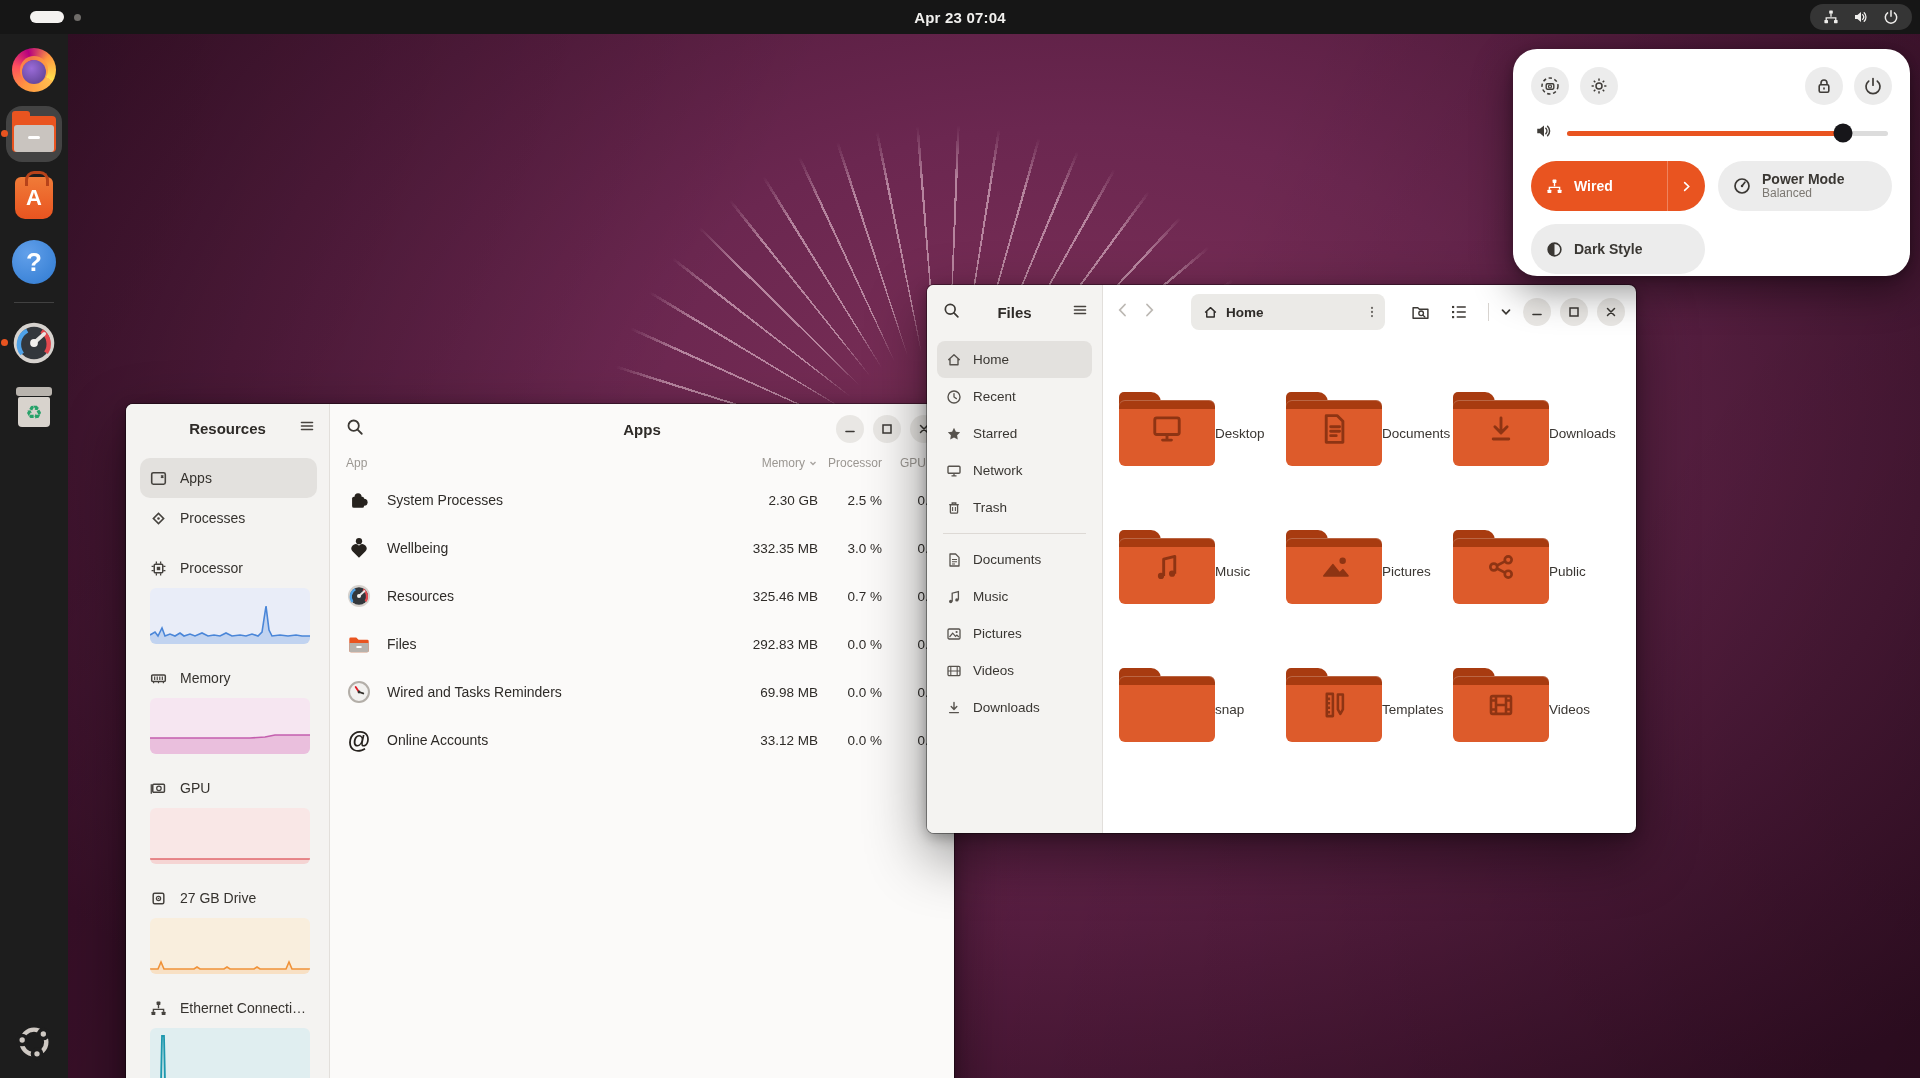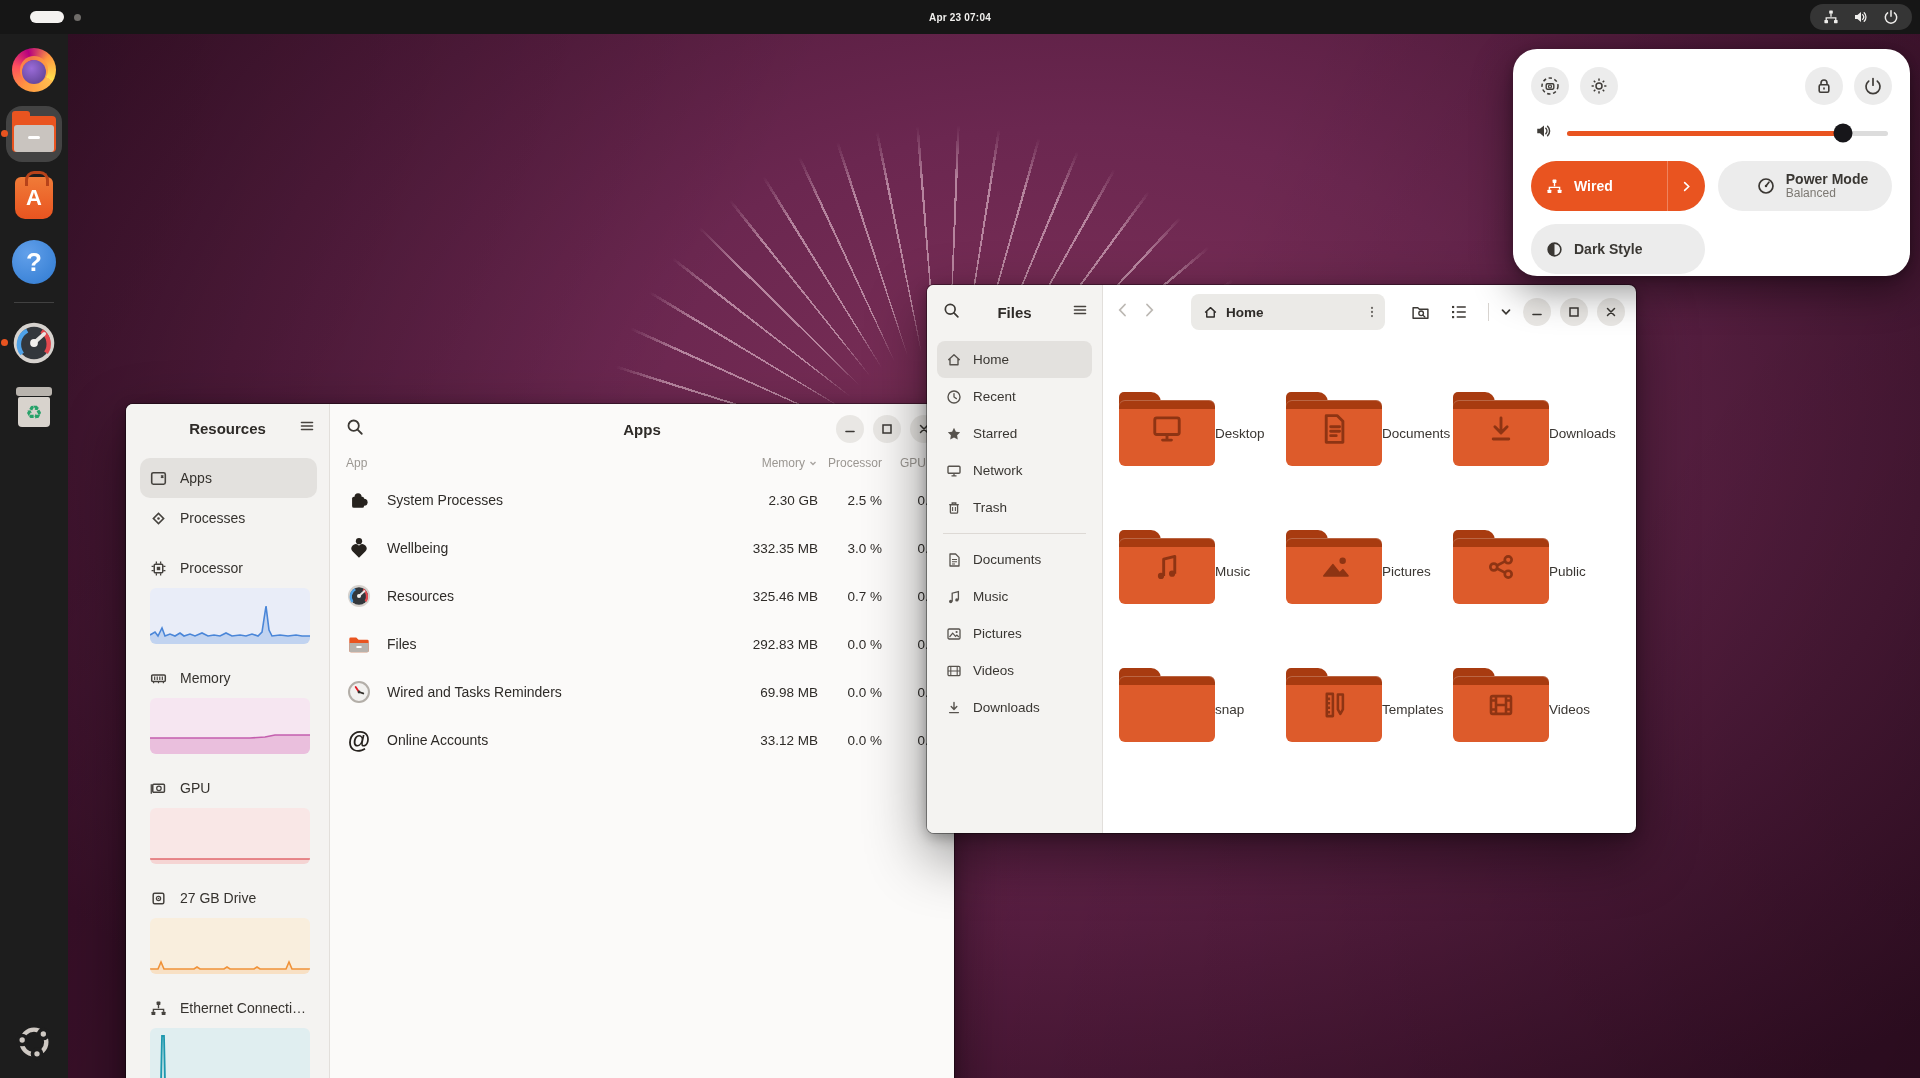--- a/index.html
+++ b/index.html
@@ -20,21 +20,21 @@
     background:repeating-conic-gradient(from 192deg at 50% 50%,
       rgba(255,226,236,.9) 0deg .45deg, rgba(255,226,236,0) .45deg 6.8deg);
     -webkit-mask-image:radial-gradient(circle at 50% 50%, transparent 0 120px, #000 170px 290px, transparent 345px);
             mask-image:radial-gradient(circle at 50% 50%, transparent 0 120px, #000 170px 290px, transparent 345px);
   }
   
   .topbar{position:absolute;top:0;left:0;right:0;height:34px;background:#161616;z-index:40;color:#f1f0ee;}
   .ws-pill{position:absolute;left:30px;top:11px;width:34px;height:12px;border-radius:6px;background:#f4f2f0;}
   .ws-dot{position:absolute;left:74px;top:14px;width:7px;height:7px;border-radius:50%;background:#6f6c69;}
   .clock{position:absolute;left:0;right:0;top:0;height:34px;display:flex;align-items:center;justify-content:center;
-    font-size:10px;font-weight:700;letter-spacing:.2px;}
+    font-size:15px;font-weight:700;letter-spacing:.2px;}
   .tray{position:absolute;right:8px;top:4px;height:26px;padding:0 13px;border-radius:13px;background:#353535;
     display:flex;align-items:center;gap:14px;}
   .tray svg{display:block;}
   
   .dock{position:absolute;left:0;top:34px;bottom:0;width:68px;background:#1d1d1d;z-index:35;
     display:flex;flex-direction:column;align-items:center;padding-top:8px;box-sizing:border-box;}
   .dock-item{position:relative;width:56px;height:56px;margin-bottom:8px;display:flex;align-items:center;justify-content:center;border-radius:16px;}
   .dock-item.active{background:rgba(255,255,255,.17);}
   .run-dot{position:absolute;left:-5px;top:24px;width:7px;height:7px;border-radius:50%;background:#E95420;}
   .dock-sep{width:40px;height:1px;background:rgba(255,255,255,.16);margin:4px 0 12px;}
@@ -129,21 +129,21 @@
     box-shadow:0 14px 40px rgba(0,0,0,.45),0 2px 8px rgba(0,0,0,.25);box-sizing:border-box;padding:18px 18px 0;}
   .qs-row1{display:flex;align-items:center;}
   .qs-cb{width:38px;height:38px;border-radius:50%;background:#ececec;display:flex;align-items:center;justify-content:center;color:#3f3c38;}
   .qs-row1 .sp{flex:1;}
   .qs-row1 .qs-cb + .qs-cb{margin-left:11px;}
   .vol{display:flex;align-items:center;gap:14px;margin:17px 4px 0;}
   .vol .track{position:relative;flex:1;height:5px;border-radius:3px;background:#dcdcdc;}
   .vol .fill{position:absolute;left:0;top:0;bottom:0;border-radius:3px;background:#E95420;}
   .vol .knob{position:absolute;top:50%;width:19px;height:19px;border-radius:50%;background:#17161a;transform:translate(-50%,-50%);}
   .qs-grid{display:grid;grid-template-columns:1fr 1fr;gap:13px;margin-top:17px;}
-  .qs-tile{height:50px;border-radius:25px;background:#ececec;display:flex;align-items:center;padding:0 0 0 15px;color:#3a3733;font-size:14px;font-weight:700;justify-content:center;}
+  .qs-tile{height:50px;border-radius:25px;background:#ececec;display:flex;align-items:center;padding:0 0 0 15px;color:#3a3733;font-size:14px;font-weight:700;}
   .qs-tile .tic{margin-right:11px;display:flex;color:#3a3733;}
   .qs-tile.on{background:#E95420;color:#fff;padding-right:0;}
   .qs-tile.on .tic{color:#fff;}
   .qs-tile .lbl1{flex:1;}
   .qs-tile .chsec{width:37px;align-self:stretch;display:flex;align-items:center;justify-content:center;border-left:1px solid rgba(255,255,255,.28);}
   .pm-txt{display:flex;flex-direction:column;line-height:1.15;}
   .pm-sub{font-size:12px;font-weight:400;color:#7c7872;}
 </style>
 </head>
 <body>

